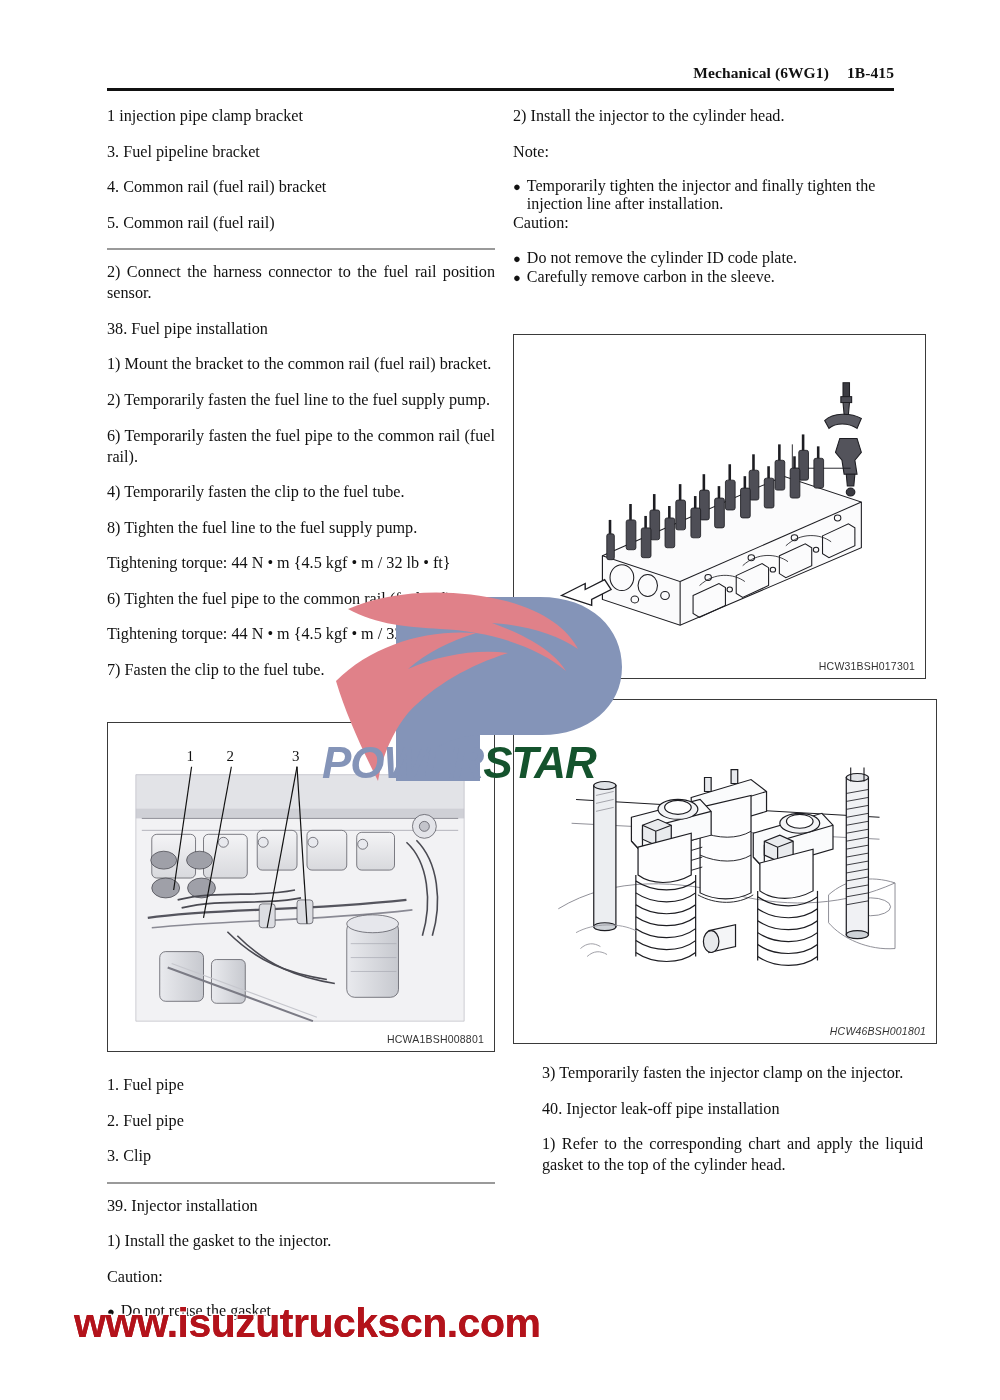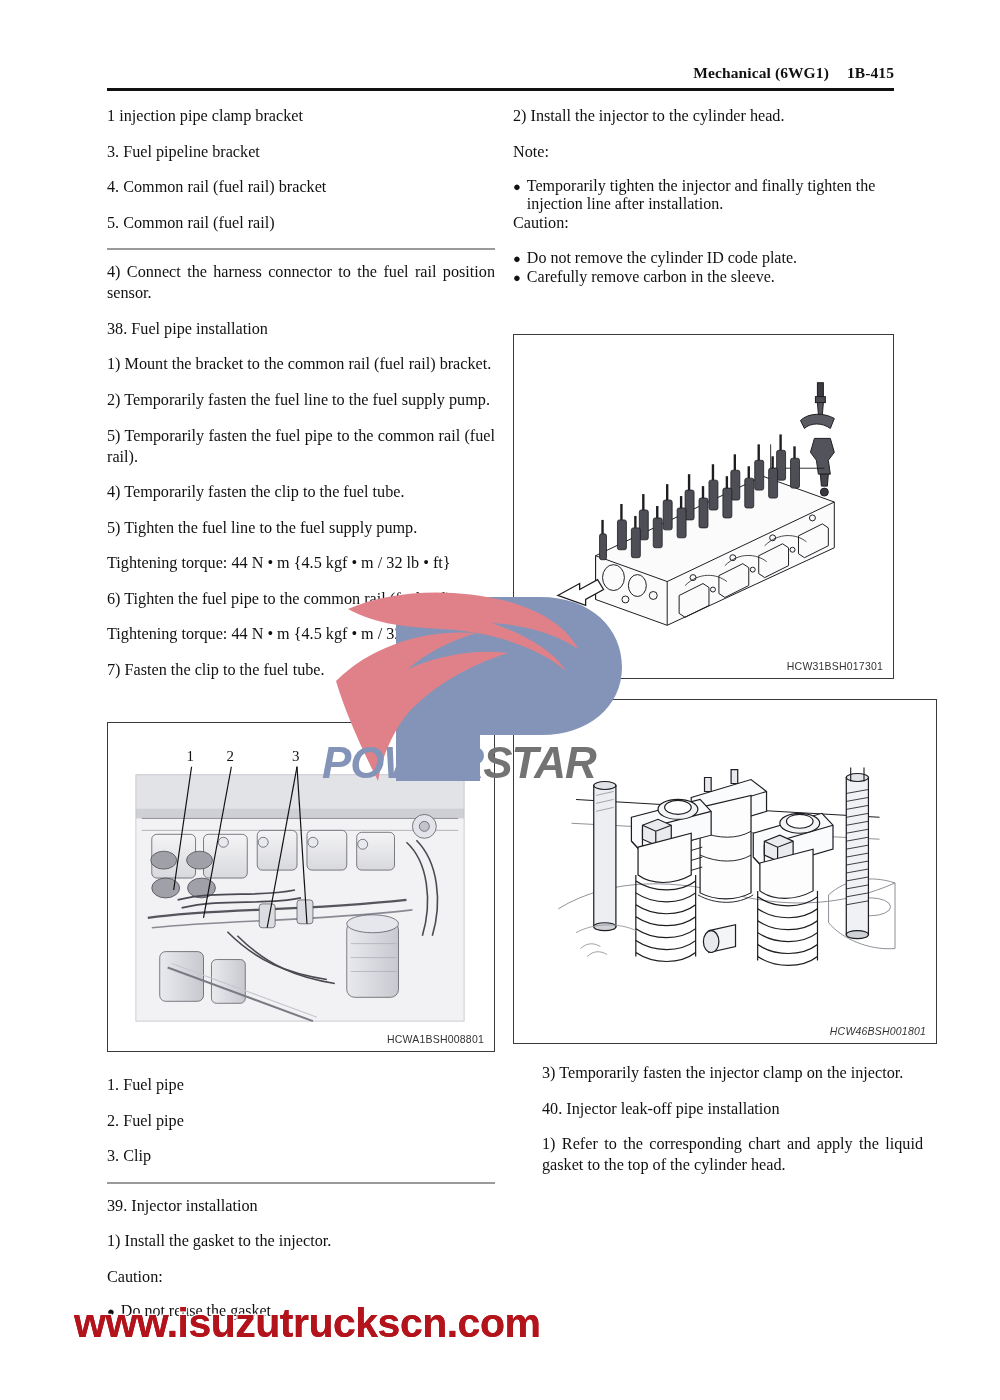--- a/index.html
+++ b/index.html
@@ -59,41 +59,41 @@
     border: 1.6px solid #3a3a3a;
     background: #fff;
     overflow: hidden;
   }
   .fig .figid {
     position: absolute; right: 10px; bottom: 6px;
     font-family: "Liberation Sans", sans-serif;
     font-size: 10.5px; color: #333; letter-spacing: .2px;
   }
   .fig-left   { left: 107px; top: 722px; width: 388px; height: 330px; }
-  .fig-r-top  { left: 513px; top: 334px; width: 381px; height: 345px; }
+  .fig-r-top  { left: 513px; top: 334px; width: 413px; height: 345px; }
   .fig-r-bot  { left: 513px; top: 699px; width: 424px; height: 345px; font-style: italic; }
 
   .fig svg { position: absolute; left: 0; top: 0; width: 100%; height: 100%; }
 
   
   .watermark {
     position: absolute; left: 330px; top: 585px;
     width: 340px; height: 215px;
     pointer-events: none;
   }
   .wm-text {
     position: absolute; left: 322px; top: 738px;
     font-family: "Liberation Sans", "DejaVu Sans", sans-serif;
     font-style: italic; font-weight: bold;
     font-size: 44px; letter-spacing: -1px;
     white-space: nowrap;
     pointer-events: none;
   }
   .wm-a { color: #8494b8; }
-  .wm-b { color: #737373; }
+  .wm-b { color: #14532d; }
 
   
   .footer {
     position: absolute; left: 0; top: 1300px; width: 1000px;
     text-align: left;
     padding-left: 74px;
   }
   .footer-url {
     font-family: "Liberation Sans", "DejaVu Sans", sans-serif;
     font-weight: bold; font-size: 41px; letter-spacing: -0.5px;
@@ -117,27 +117,27 @@
 
   <div class="col col-left">
 
     <p class="t nj">1 injection pipe clamp bracket</p>
     <p class="t nj">3. Fuel pipeline bracket</p>
     <p class="t nj">4. Common rail (fuel rail) bracket</p>
     <p class="t nj">5. Common rail (fuel rail)</p>
 
     <hr class="sep">
 
-    <p class="t">4) Connect the harness connector to the fuel rail position sensor.</p>
+    <p class="t">2) Connect the harness connector to the fuel rail position sensor.</p>
     <p class="t nj">38. Fuel pipe installation</p>
     <p class="t">1) Mount the bracket to the common rail (fuel rail) bracket.</p>
     <p class="t">2) Temporarily fasten the fuel line to the fuel supply pump.</p>
-    <p class="t">5) Temporarily fasten the fuel pipe to the common rail (fuel rail).</p>
+    <p class="t">6) Temporarily fasten the fuel pipe to the common rail (fuel rail).</p>
     <p class="t nj">4) Temporarily fasten the clip to the fuel tube.</p>
-    <p class="t nj">5) Tighten the fuel line to the fuel supply pump.</p>
+    <p class="t nj">8) Tighten the fuel line to the fuel supply pump.</p>
     <p class="t nj">Tightening torque: 44 N • m {4.5 kgf • m / 32 lb • ft}</p>
     <p class="t">6) Tighten the fuel pipe to the common rail (fuel rail).</p>
     <p class="t nj">Tightening torque: 44 N • m {4.5 kgf • m / 32 lb • ft}</p>
     <p class="t nj last">7) Fasten the clip to the fuel tube.</p>
   </div>
 
   <div class="col" style="left:107px; top:1075px; width:388px;">
     <p class="t nj">1. Fuel pipe</p>
     <p class="t nj">2. Fuel pipe</p>
     <p class="t nj">3. Clip</p>

